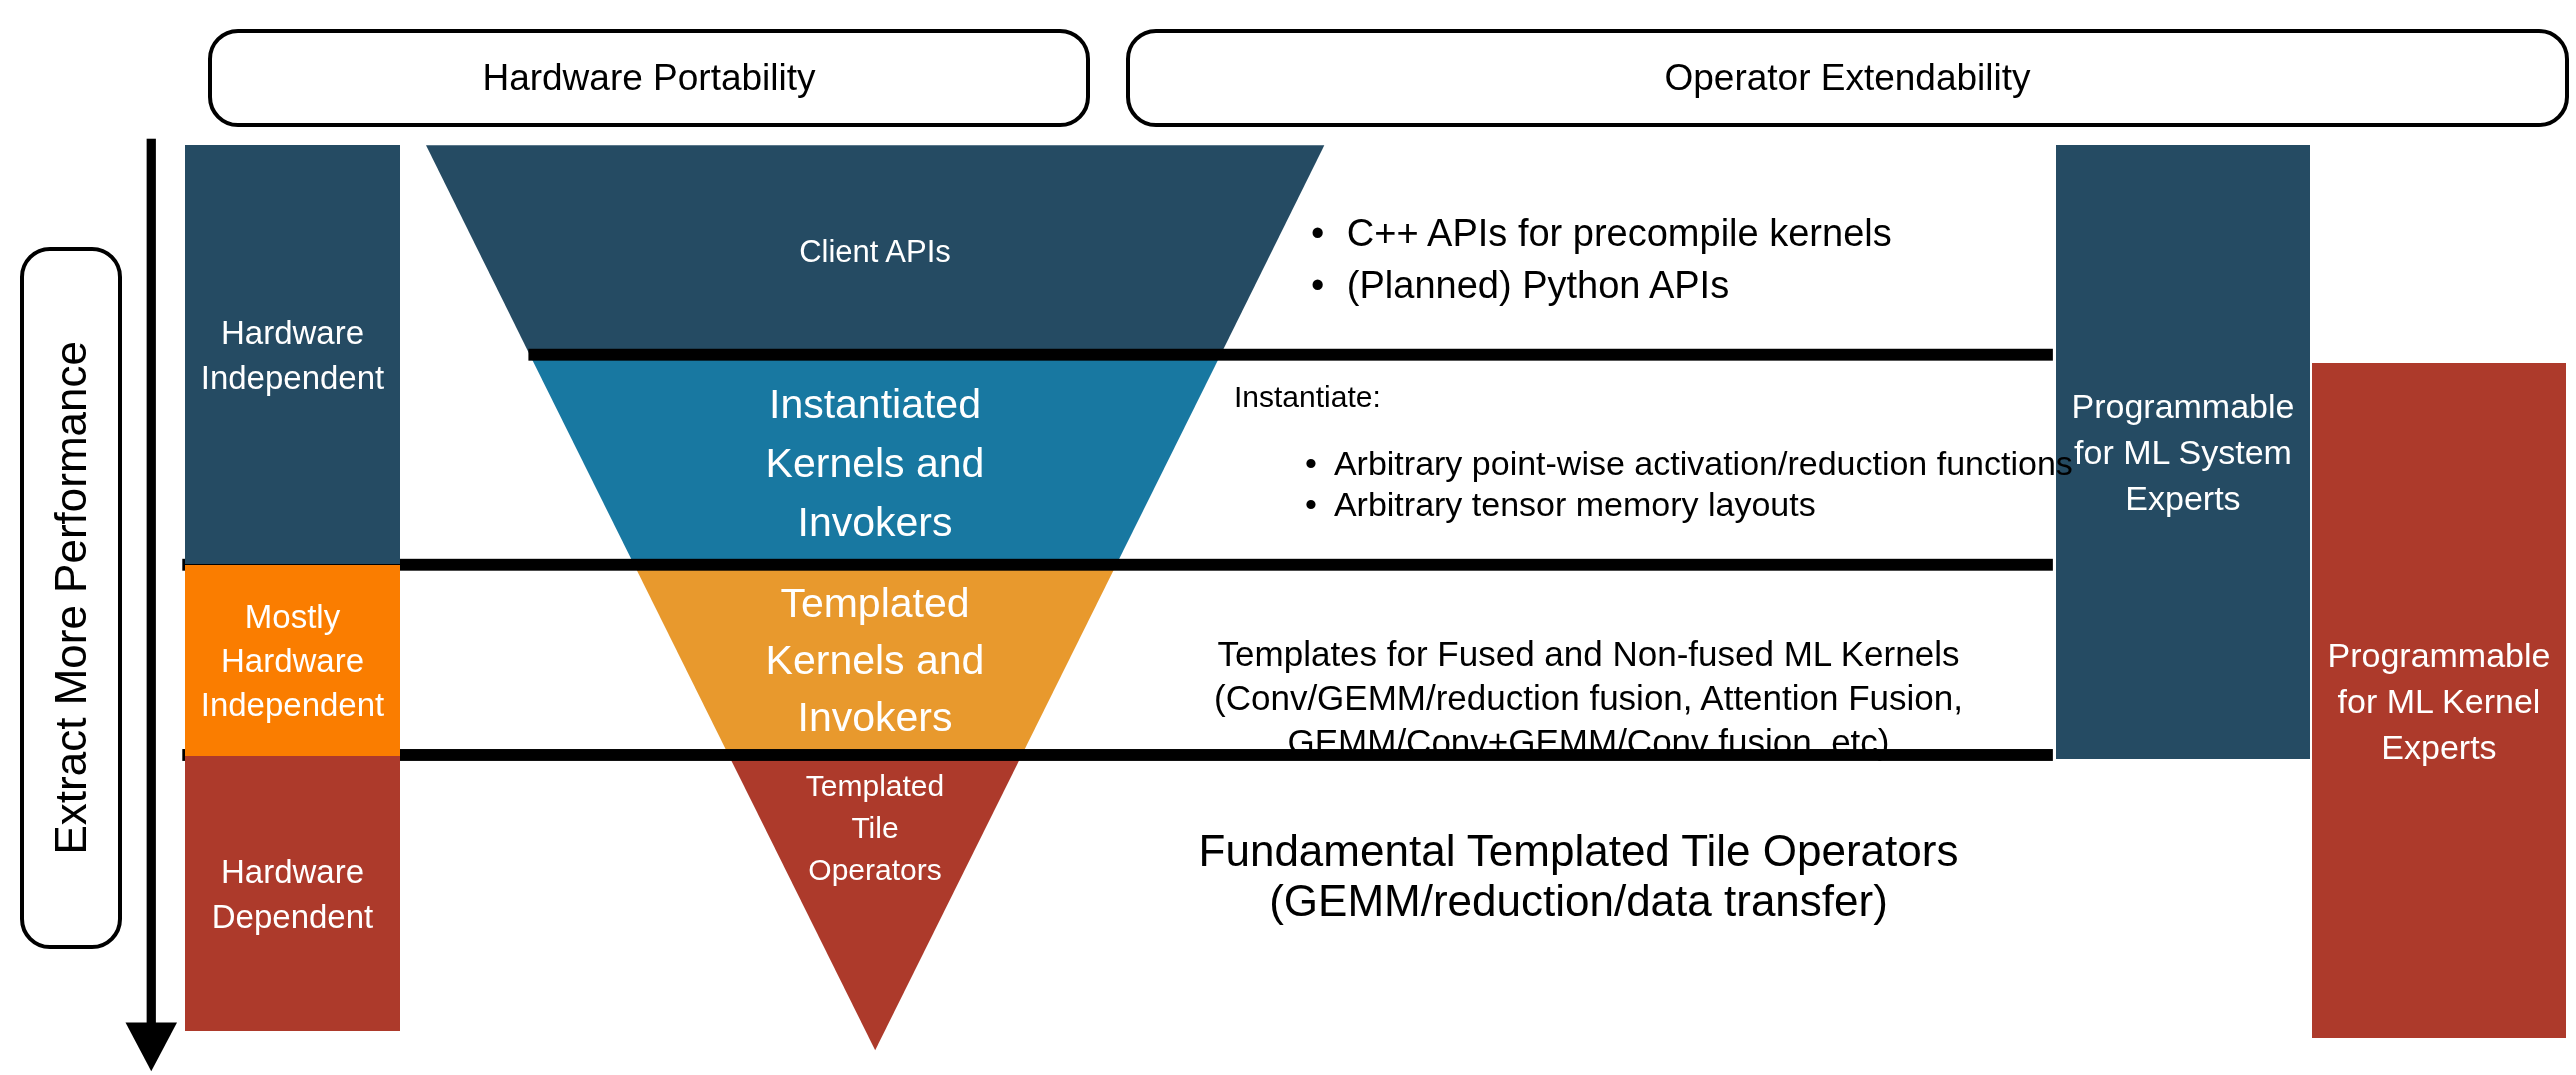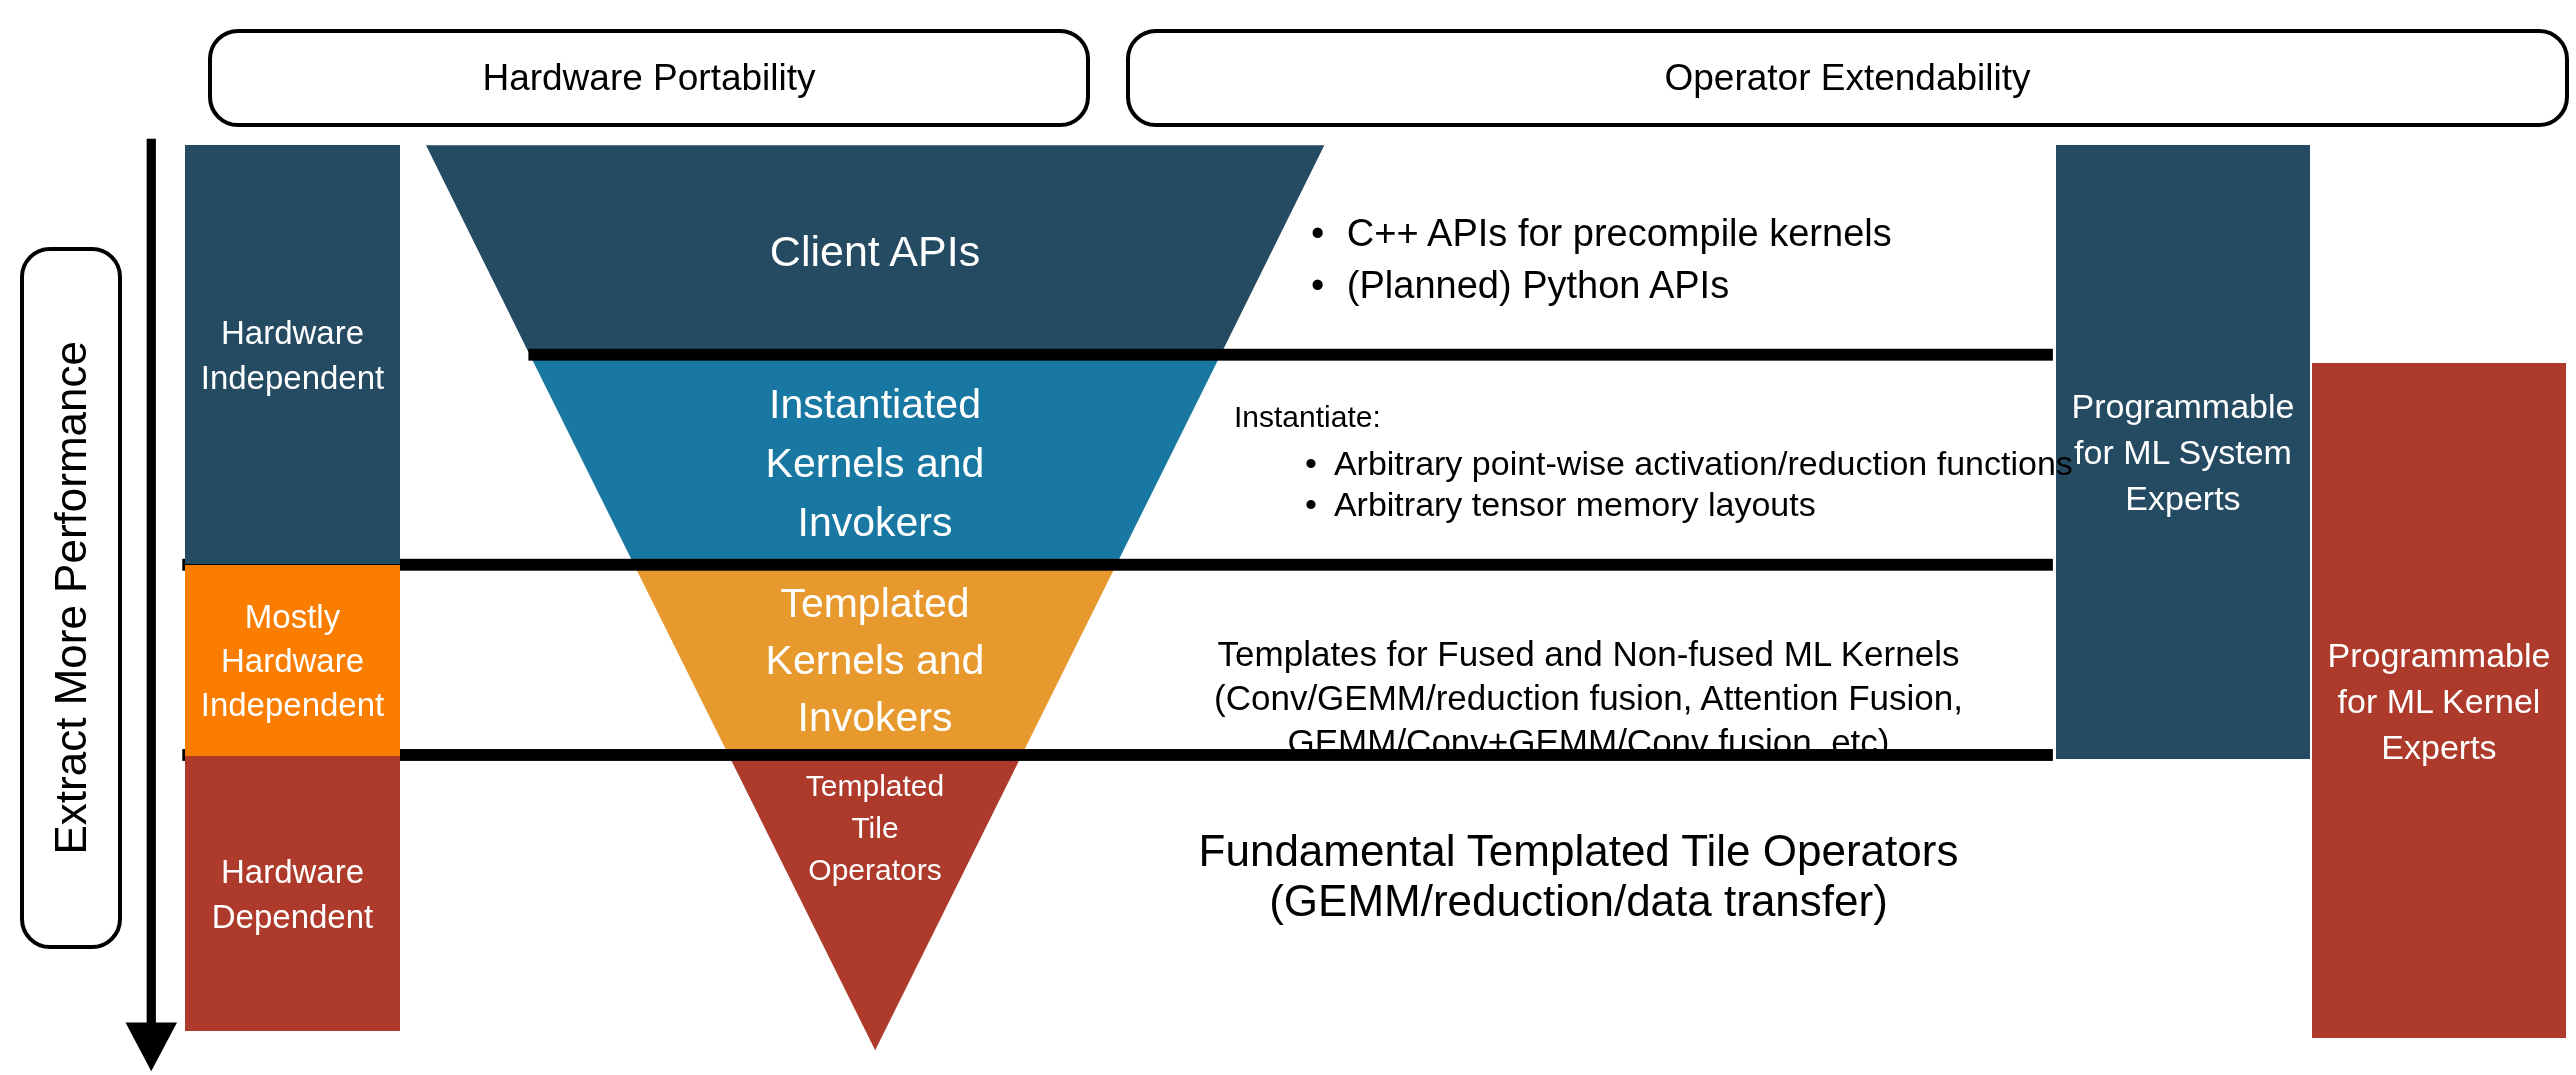--- a/index.html
+++ b/index.html
@@ -46,33 +46,33 @@
   .lcol-top{left:185px;top:145px;width:215px;height:419px;font-size:33px;line-height:45px;}
   .lcol-mid{left:185px;top:565px;width:215px;height:192px;font-size:33px;line-height:44px;}
   .lcol-bot{left:185px;top:756px;width:215px;height:275px;font-size:33px;line-height:45px;}
   .rcol-sys{left:2056px;top:145px;width:254px;height:614px;font-size:34px;line-height:46px;}
   .rcol-ker{left:2312px;top:363px;width:254px;height:675px;font-size:34px;line-height:46px;}
   .block .lines span{display:block;}
 
   
   .flabel{color:#fff;text-align:center;display:flex;align-items:center;justify-content:center;}
   .flabel .lines span{display:block;}
-  .client-label{left:611px;top:159px;width:528px;height:185px;font-size:43px;text-align:center;}
+  .client-label{left:611px;top:159px;width:528px;height:185px;font-size:31px;text-align:center;}
   .inst-label{left:677px;top:367px;width:396px;height:193px;font-size:41px;line-height:59px;}
   .tmpl-label{left:677px;top:571px;width:396px;height:178px;font-size:41px;line-height:57px;}
   .tile-label{left:743px;top:765px;width:264px;font-size:30px;line-height:42px;display:block;text-align:center;}
   .tile-label span{display:block;}
 
   
   .anno{color:#000;}
   .bullet-list{left:1311px;top:207px;font-size:38px;line-height:52px;}
   .bullet-row{display:flex;align-items:baseline;}
   .bullet-row .bullet-dot::before{content:"\2022";}
   .bullet-row .bullet-dot{margin-right:22.5px;}
-  .inst-heading{left:1234px;top:378px;font-size:30px;line-height:37px;margin-top:20px;}
+  .inst-heading{left:1234px;top:378px;font-size:30px;line-height:37px;}
   .sub-bullets{left:1305px;top:443px;font-size:34px;line-height:41px;}
   .sub-bullets .bullet-dot{margin-right:17px;}
   .templates-text{left:1093px;top:632px;width:991px;text-align:center;font-size:35px;line-height:44px;}
   .templates-text span{display:block;}
   .fundamental-text{left:1083px;top:826px;width:991px;text-align:center;font-size:44px;line-height:50px;}
   .fundamental-text span{display:block;}
 </style>
 </head>
 <body>
 

